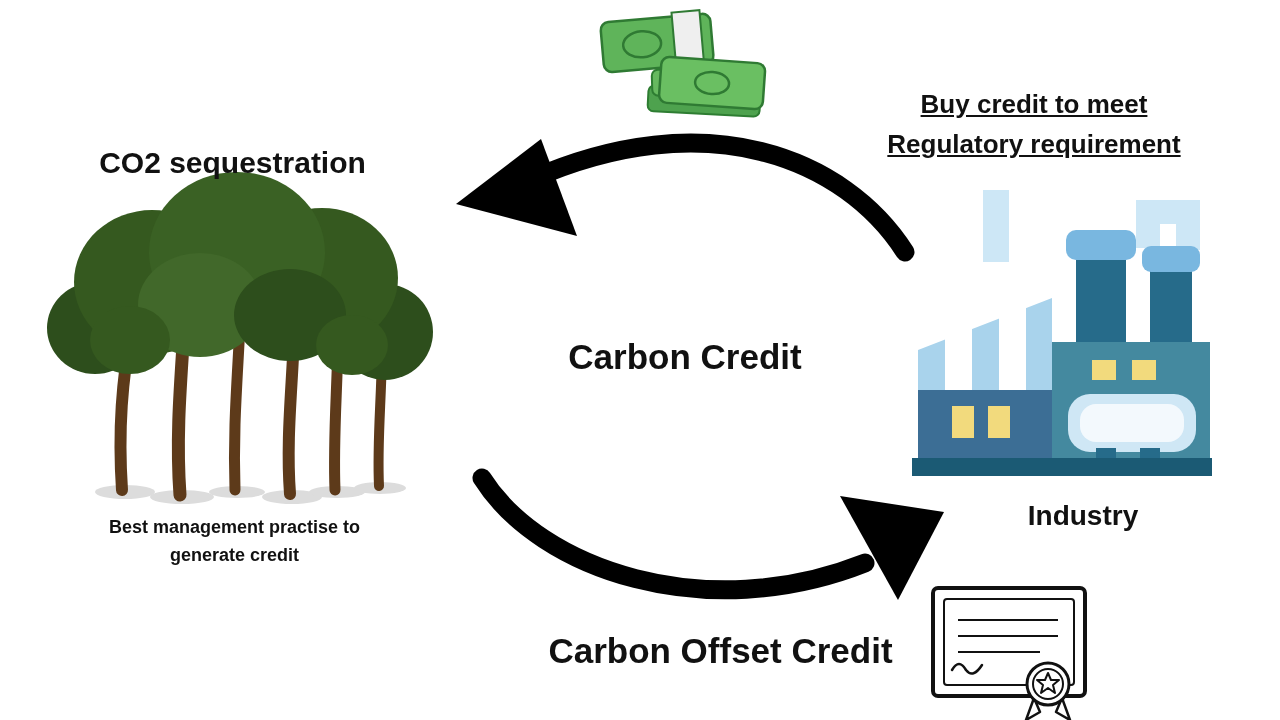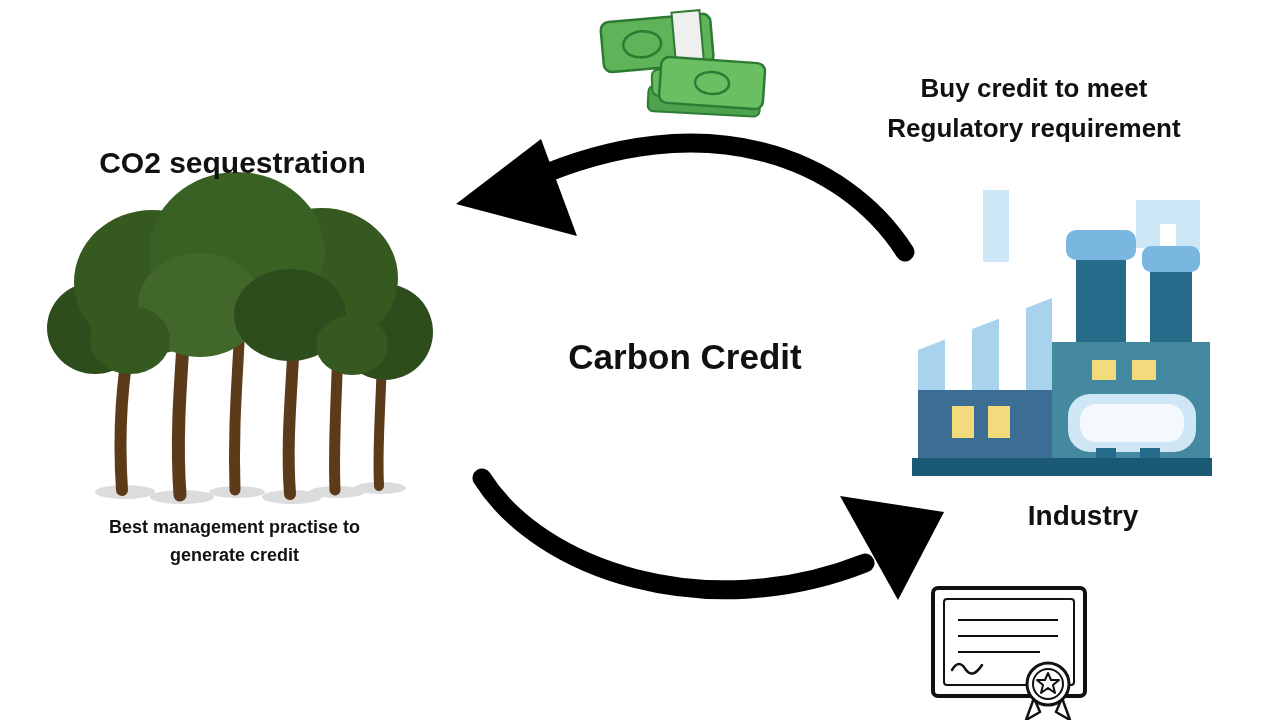--- a/index.html
+++ b/index.html
@@ -5,21 +5,21 @@
   html,body{margin:0;padding:0;background:#ffffff;}
   #canvas{
     position:relative;width:1280px;height:720px;background:#ffffff;
     font-family:"Liberation Sans","DejaVu Sans",sans-serif;overflow:hidden;
   }
   .label{
     position:absolute;color:#111111;font-weight:700;text-align:center;
     white-space:pre-line;line-height:1.55;
   }
   #co2-label{left:60px;top:140px;width:345px;font-size:30px;}
-  #buy-credit-label{left:828px;top:68px;width:412px;font-size:26px;}
+  #buy-credit-label{left:828px;top:84px;width:412px;font-size:26px;text-decoration:underline;}
   #carbon-credit-label{left:495px;top:330px;width:380px;font-size:35px;}
   #industry-label{left:953px;top:494px;width:260px;font-size:28px;}
   #best-mgmt-label{left:12px;top:514px;width:445px;font-size:18px;}
   #carbon-offset-label{left:488px;top:624px;width:465px;font-size:35px;}
   svg{position:absolute;left:0;top:0;}
 </style>
 </head>
 <body>
 
 <div id="canvas">
@@ -140,13 +140,14 @@
   <div class="label" id="buy-credit-label">Buy credit to meet
 Regulatory requirement</div>
 
   <div class="label" id="carbon-credit-label">Carbon Credit</div>
 
   <div class="label" id="industry-label">Industry</div>
 
   <div class="label" id="best-mgmt-label">Best management practise to
 generate credit</div>
 
+  <div class="label" id="carbon-offset-label">Carbon Offset Credit</div>
 </div>
 
 </body></html>

